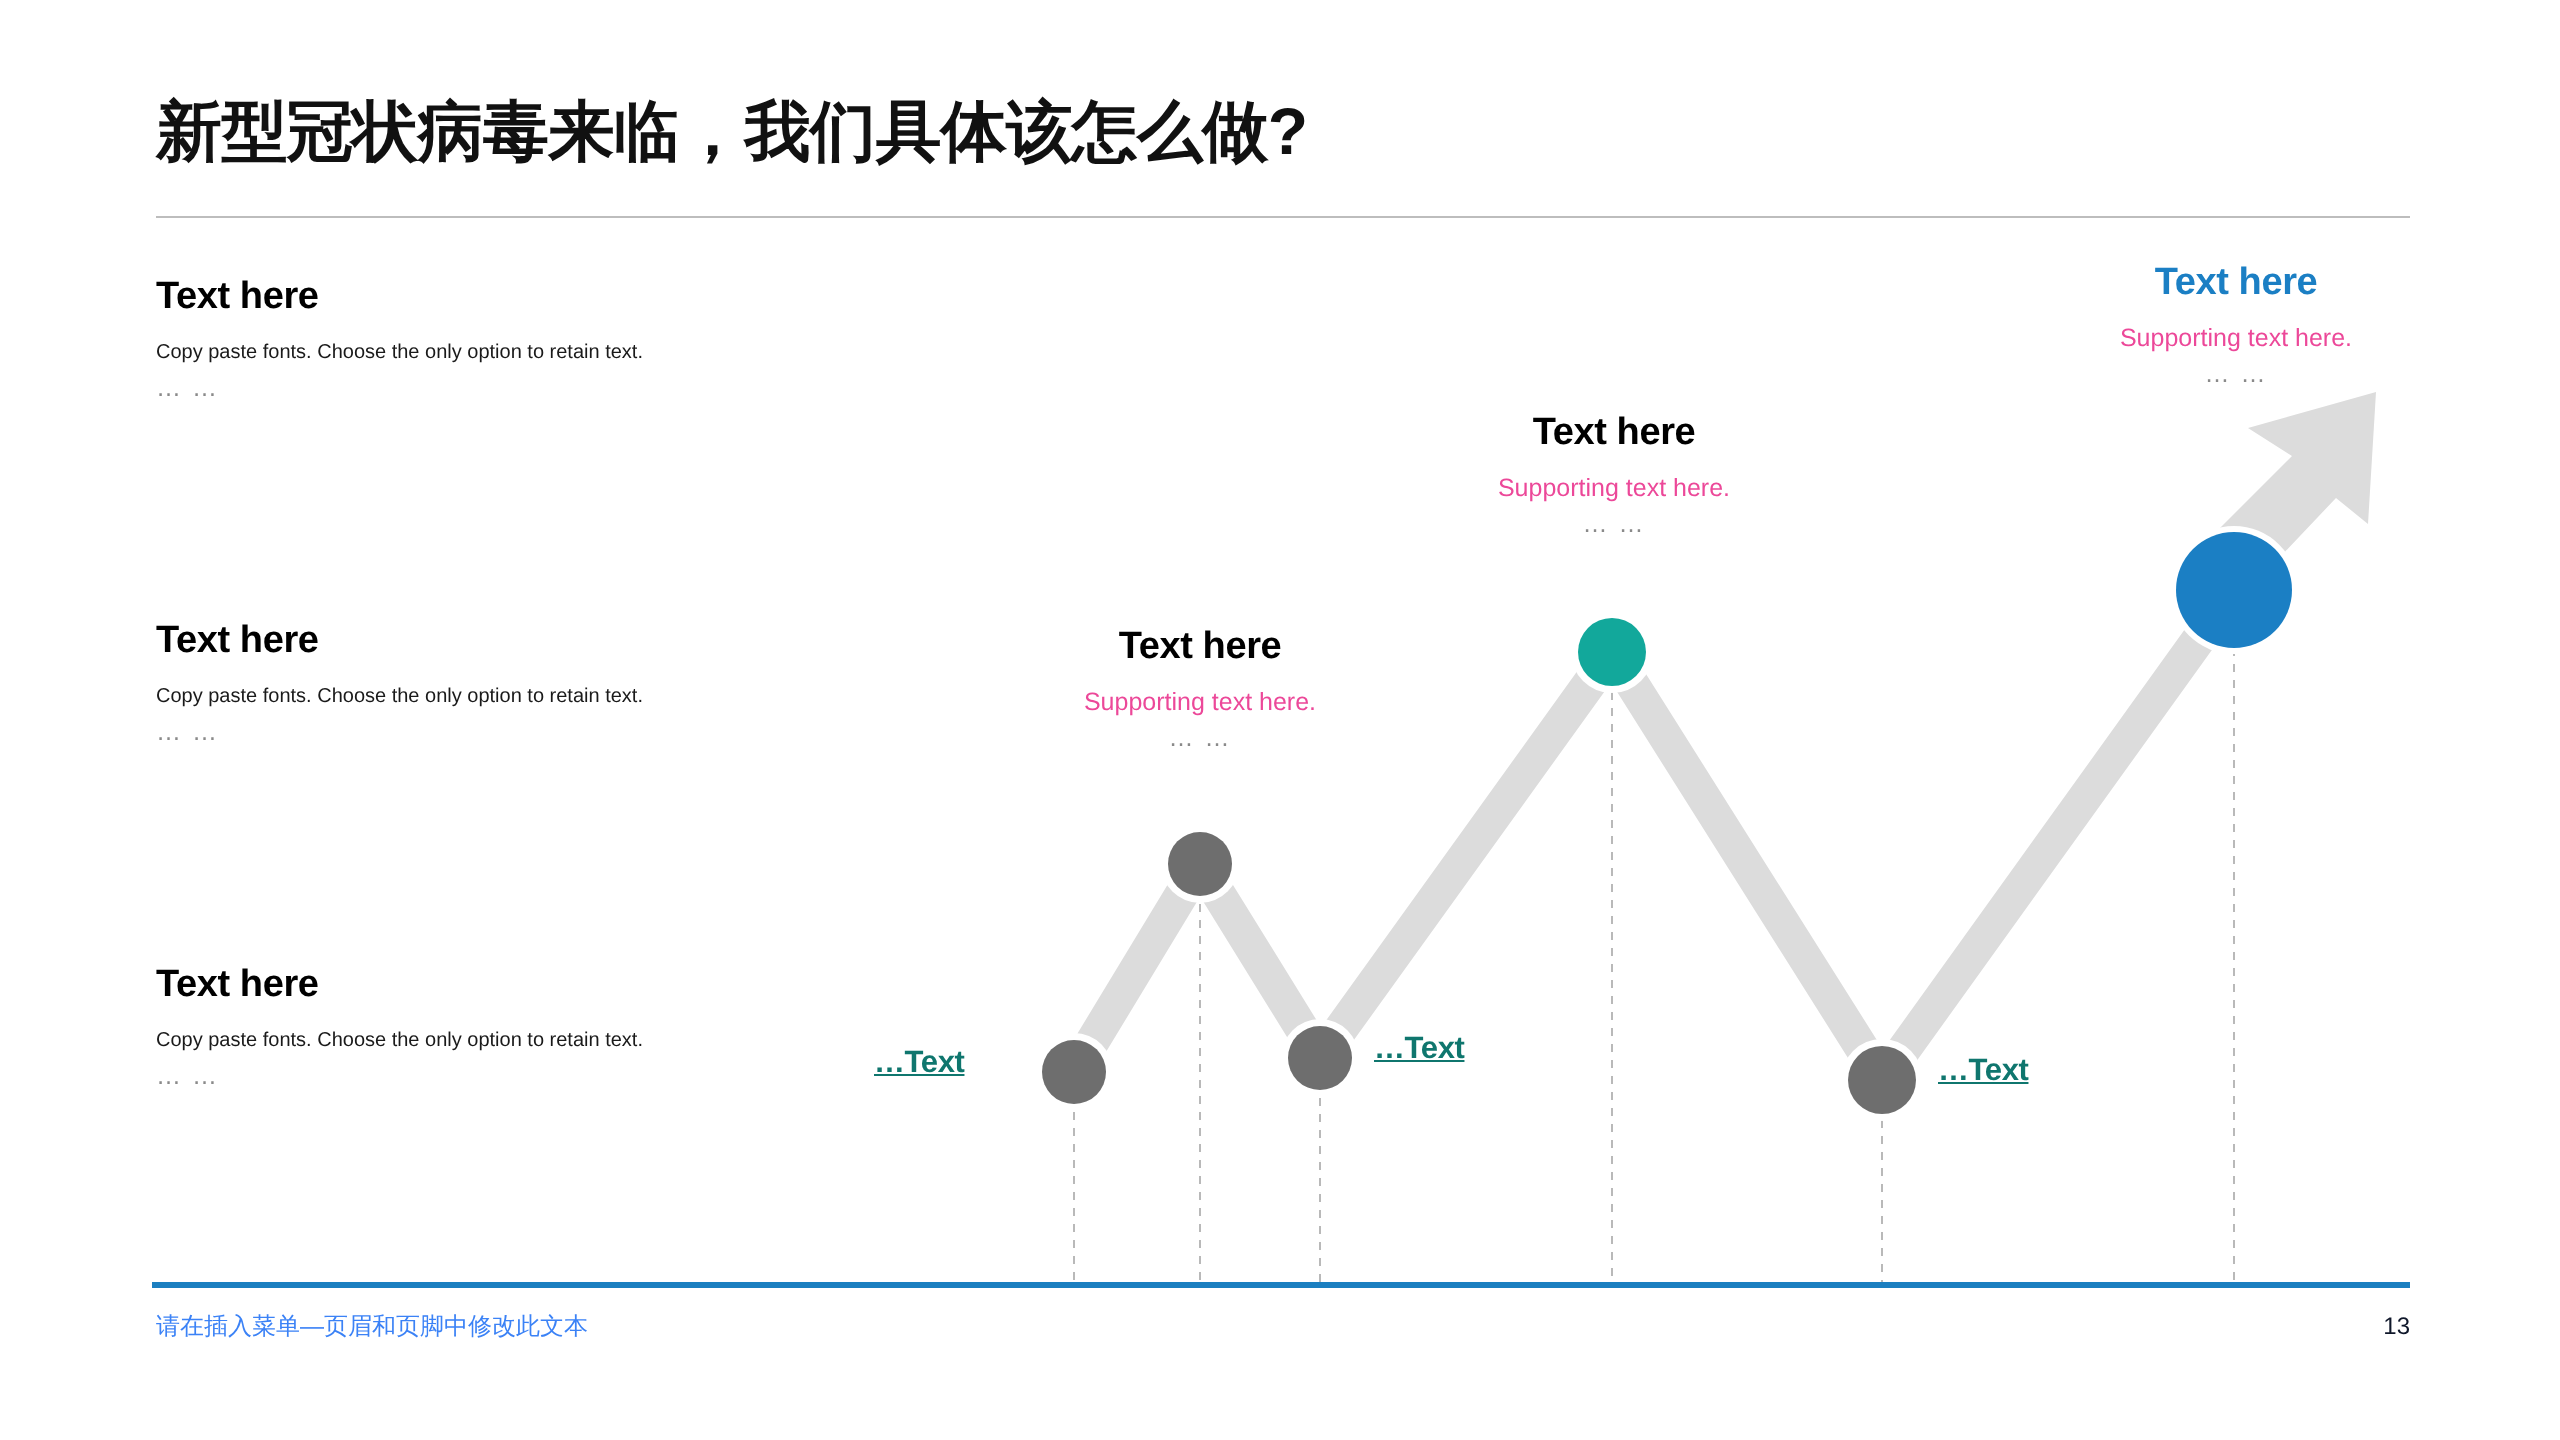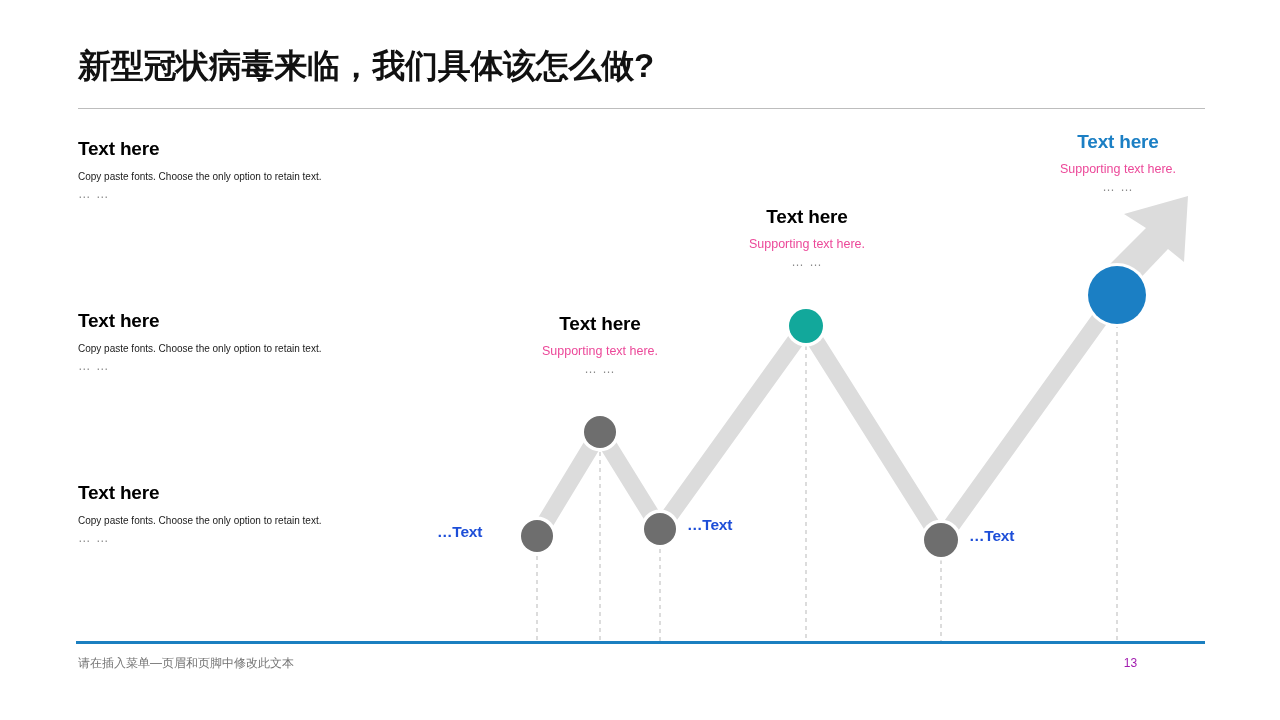--- a/index.html
+++ b/index.html
@@ -98,23 +98,24 @@
   #callout-0 { left: 485px; top: 313px; }
   #callout-1 { left: 692px; top: 206px; }
   #callout-2 { left: 1003px; top: 131px; }
   #callout-2 .co-head { color: #1b7fc4; }
 
   
   .node-label {
     position: absolute;
     font-size: 15.5px;
     font-weight: bold;
-    color: #1d4ed8;
+    color: #0f766e;
     white-space: nowrap;
     letter-spacing: -0.2px;
+    text-decoration: underline;
   }
   #node-label-0 { left: 437px; top: 523px; }
   #node-label-1 { left: 687px; top: 516px; }
   #node-label-2 { left: 969px; top: 527px; }
 
   
   #chart-svg {
     position: absolute;
     left: 0;
     top: 0;
@@ -129,30 +130,30 @@
     top: 641px;
     width: 1129px;
     height: 3px;
     background: #1b7fc0;
   }
   #footer-text {
     position: absolute;
     left: 78px;
     top: 655px;
     font-size: 12px;
-    color: #737373;
+    color: #3b82f6;
   }
   #page-number {
     position: absolute;
-    left: 1108px;
+    left: 1160px;
     top: 656px;
     width: 45px;
-    text-align: center;
+    text-align: right;
     font-size: 12px;
-    color: #a21caf;
+    color: #0f172a;
   }
 </style>
 </head>
 <body>
 
 <div id="slide">
 
   <div id="title">新型冠状病毒来临，我们具体该怎么做?</div>
   <div id="title-rule"></div>
 

